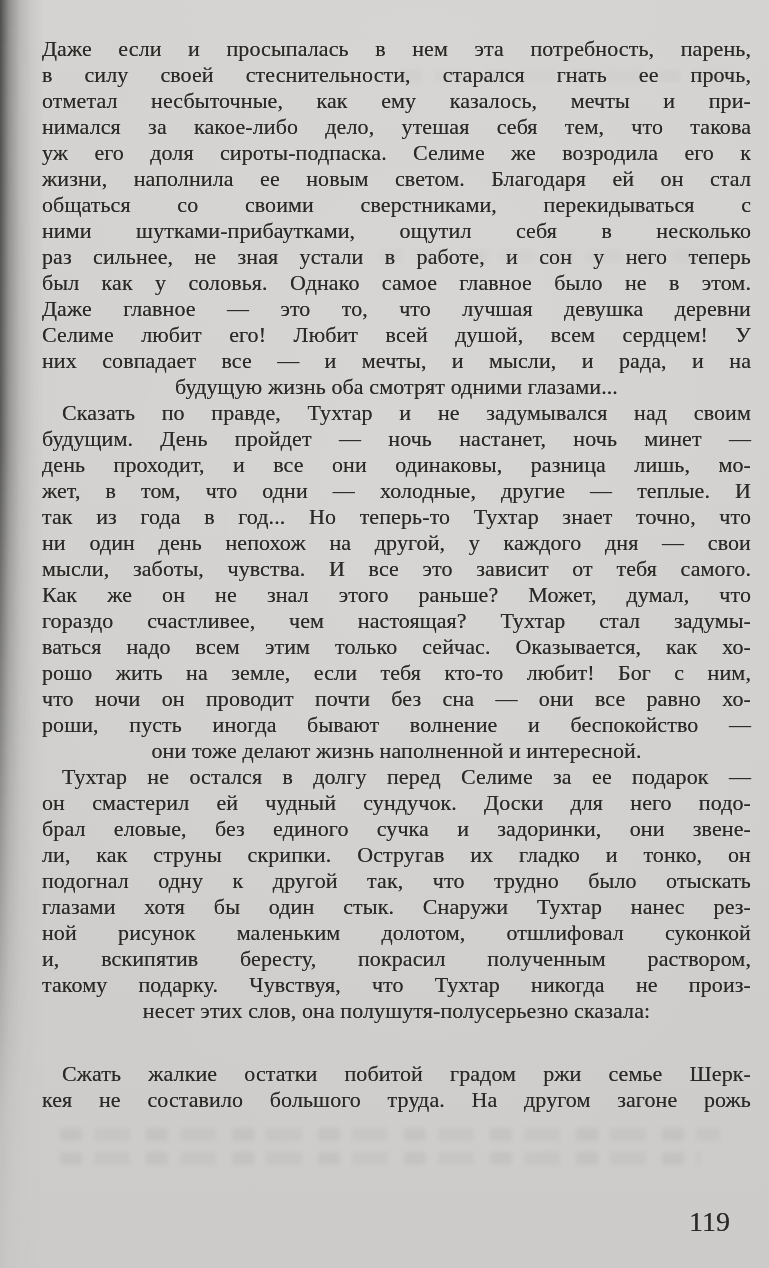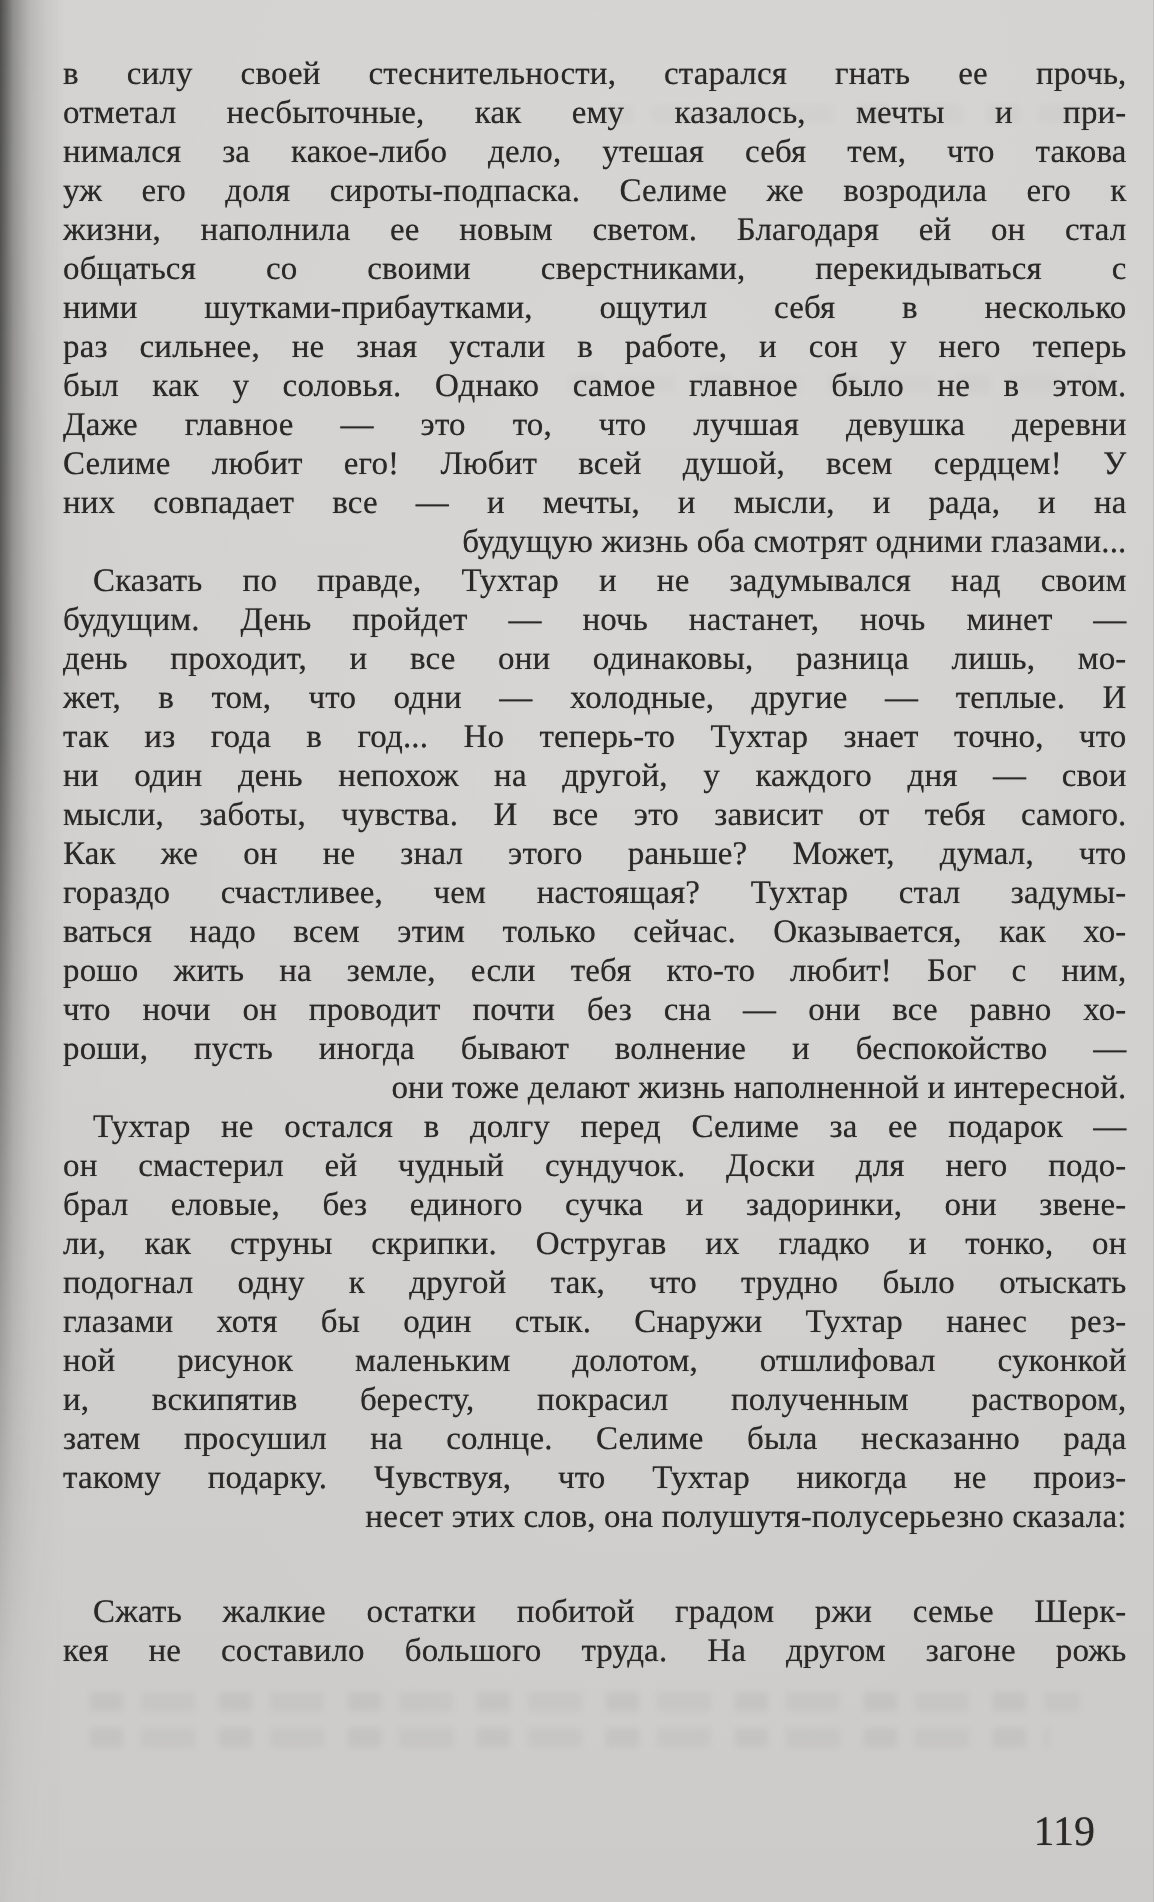--- a/index.html
+++ b/index.html
@@ -59,21 +59,21 @@
     width: 709px;
     font-size: 22px;
     line-height: 26px;
     letter-spacing: 0.1px;
     text-shadow: 0 0 0.5px rgba(43,41,38,0.65);
   }
 
   .paragraph { margin: 0; }
   .paragraph.section-break { margin-top: 37px; }
 
-  .line { text-align: right; }
+  .line { text-align: center; }
   .line.j { text-align: justify; text-align-last: justify; }
   .line.indent { padding-left: 20px; }
 
   .page-number {
     position: absolute;
     top: 1209px;
     right: 39px;
     font-size: 28px;
     line-height: 26px;
     text-shadow: 0 0 0.5px rgba(43,41,38,0.65);
@@ -85,20 +85,21 @@
 <div class="scan-page">
   <div class="gutter-shadow"></div>
 
   <div class="bleed b1"></div>
   <div class="bleed b2"></div>
   <div class="bleed b3"></div>
   <div class="bleed b4"></div>
 
   <div class="page-text">
       <div class="paragraph">
+        <div class="line j">Даже если и просыпалась в нем эта потребность, парень,</div>
         <div class="line j">в силу своей стеснительности, старался гнать ее прочь,</div>
         <div class="line j">отметал несбыточные, как ему казалось, мечты и при-</div>
         <div class="line j">нимался за какое-либо дело, утешая себя тем, что такова</div>
         <div class="line j">уж его доля сироты-подпаска. Селиме же возродила его к</div>
         <div class="line j">жизни, наполнила ее новым светом. Благодаря ей он стал</div>
         <div class="line j">общаться со своими сверстниками, перекидываться с</div>
         <div class="line j">ними шутками-прибаутками, ощутил себя в несколько</div>
         <div class="line j">раз сильнее, не зная устали в работе, и сон у него теперь</div>
         <div class="line j">был как у соловья. Однако самое главное было не в этом.</div>
         <div class="line j">Даже главное — это то, что лучшая девушка деревни</div>
@@ -124,21 +125,20 @@
       </div>
       <div class="paragraph">
         <div class="line j indent">Тухтар не остался в долгу перед Селиме за ее подарок —</div>
         <div class="line j">он смастерил ей чудный сундучок. Доски для него подо-</div>
         <div class="line j">брал еловые, без единого сучка и задоринки, они звене-</div>
         <div class="line j">ли, как струны скрипки. Остругав их гладко и тонко, он</div>
         <div class="line j">подогнал одну к другой так, что трудно было отыскать</div>
         <div class="line j">глазами хотя бы один стык. Снаружи Тухтар нанес рез-</div>
         <div class="line j">ной рисунок маленьким долотом, отшлифовал суконкой</div>
         <div class="line j">и, вскипятив бересту, покрасил полученным раствором,</div>
-        <div class="line j">затем просушил на солнце. Селиме была несказанно рада</div>
         <div class="line j">такому подарку. Чувствуя, что Тухтар никогда не произ-</div>
         <div class="line">несет этих слов, она полушутя-полусерьезно сказала:</div>
       </div>
       <div class="paragraph section-break">
         <div class="line j indent">Сжать жалкие остатки побитой градом ржи семье Шерк-</div>
         <div class="line j">кея не составило большого труда. На другом загоне рожь</div>
       </div>
     </div>
 
   <div class="page-number">119</div>

